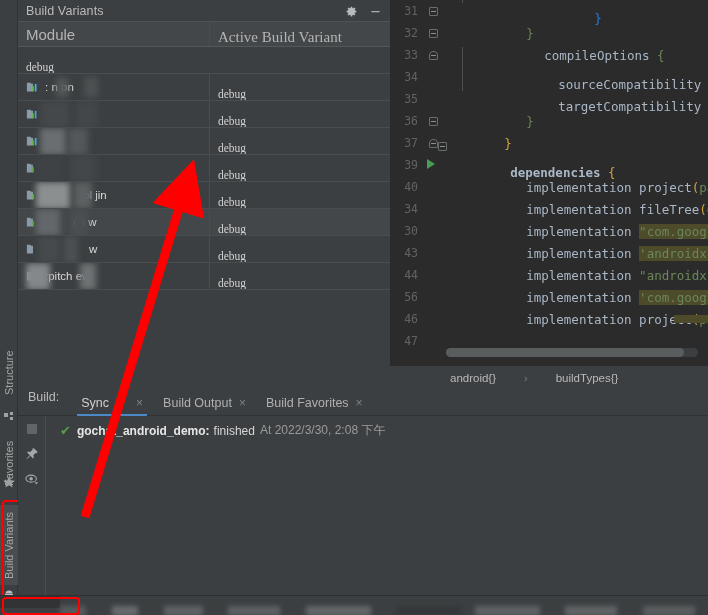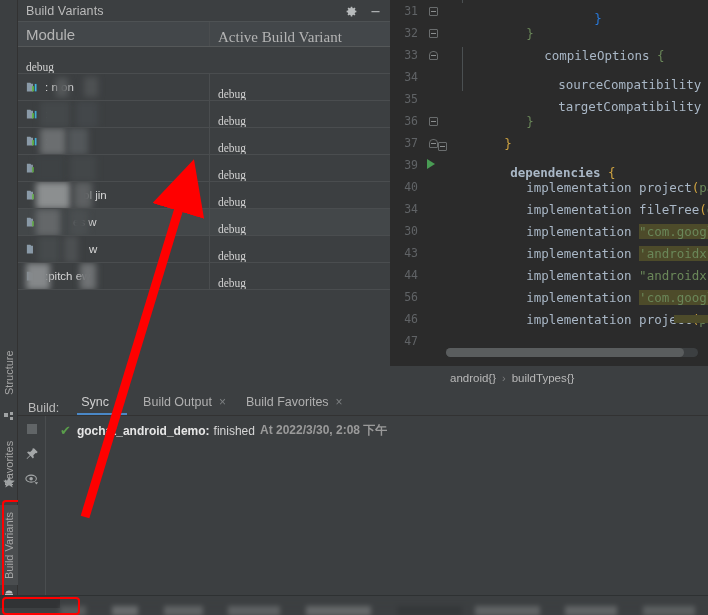--- a/index.html
+++ b/index.html
@@ -99,58 +99,58 @@
   .editor-hscroll {
     position: absolute; left: 56px; top: 348px; width: 252px; height: 9px;
     background: #3c3f41; border-radius: 5px;
   }
   .editor-hscroll .thumb {
     position: absolute; left: 0; top: 0; width: 238px; height: 9px;
     background: #5a5d5e; border-radius: 5px;
   }
   .breadcrumb-bar {
     position: absolute; left: 390px; top: 366px; width: 318px; height: 24px;
-    background: #3c3f41; display: flex; align-items: center; padding-left: 60px;
+    background: #3c3f41; display: flex; align-items: center; padding-left: 60px; gap: 22px;
   }
   .bc-item { font-size: 11.5px; color: #b9b9b9; }
   .bc-sep { font-size: 11px; color: #7a7d7e; margin: 0 6px; }
 
   
   .build-window {
     position: absolute; left: 18px; top: 390px; width: 690px; height: 205px;
     background: #3c3f41;
   }
   .build-tabs {
-    height: 26px; background: #3c3f41; display: flex; align-items: flex-end;
+    height: 26px; background: #3c3f41; display: flex; align-items: flex-start;
     padding-left: 10px; border-bottom: 1px solid #323232;
   }
   .build-label { font-size: 12.5px; color: #bbbbbb; margin-right: 16px; }
   .build-tab {
     font-size: 12.5px; color: #b0b0b0; margin-right: 8px;
     display: flex; align-items: center; height: 26px; padding: 0 6px;
     position: relative;
   }
-  .build-tab.active { color: #cfcfcf; }
+  .build-tab.active { color: #cfcfcf; gap: 20px; }
   .build-tab.active:after {
     content: ""; position: absolute; left: 2px; right: 2px; bottom: 0;
     height: 2px; background: #4a88c7;
   }
   .tab-close { color: #7d8082; font-size: 12px; margin-left: 7px; }
 
   .build-body { display: flex; height: 179px; }
   .build-side {
     width: 28px; background: #3c3f41; border-right: 1px solid #4a4d4f;
     display: flex; flex-direction: column; align-items: center; padding-top: 6px; gap: 11px;
   }
   .build-content { flex: 1; background: #3c3f41; padding-top: 6px; }
   .build-msg { display: flex; align-items: center; padding-left: 14px; font-size: 12px; }
   .chk { color: #5a9e4b; margin-right: 6px; font-size: 13px; line-height: 1; }
   .msg-strong { color: #e6e6e6; font-weight: bold; }
   .msg-normal { color: #d6d6d6; }
-  .msg-dim { color: #9a9a9a; font-weight: bold; }
+  .msg-dim { color: #9a9a9a; }
 
   
   .vtabs { position: absolute; left: 0; top: 0; width: 18px; height: 615px; }
   .vtab {
     position: absolute; left: 0; width: 18px;
     writing-mode: vertical-rl; transform: rotate(180deg);
     font-size: 11px; color: #a6a6a6; text-align: center;
     display: flex; align-items: center; justify-content: center;
   }
   .vtab-ico { position: absolute; left: 2px; width: 14px; height: 14px; }

